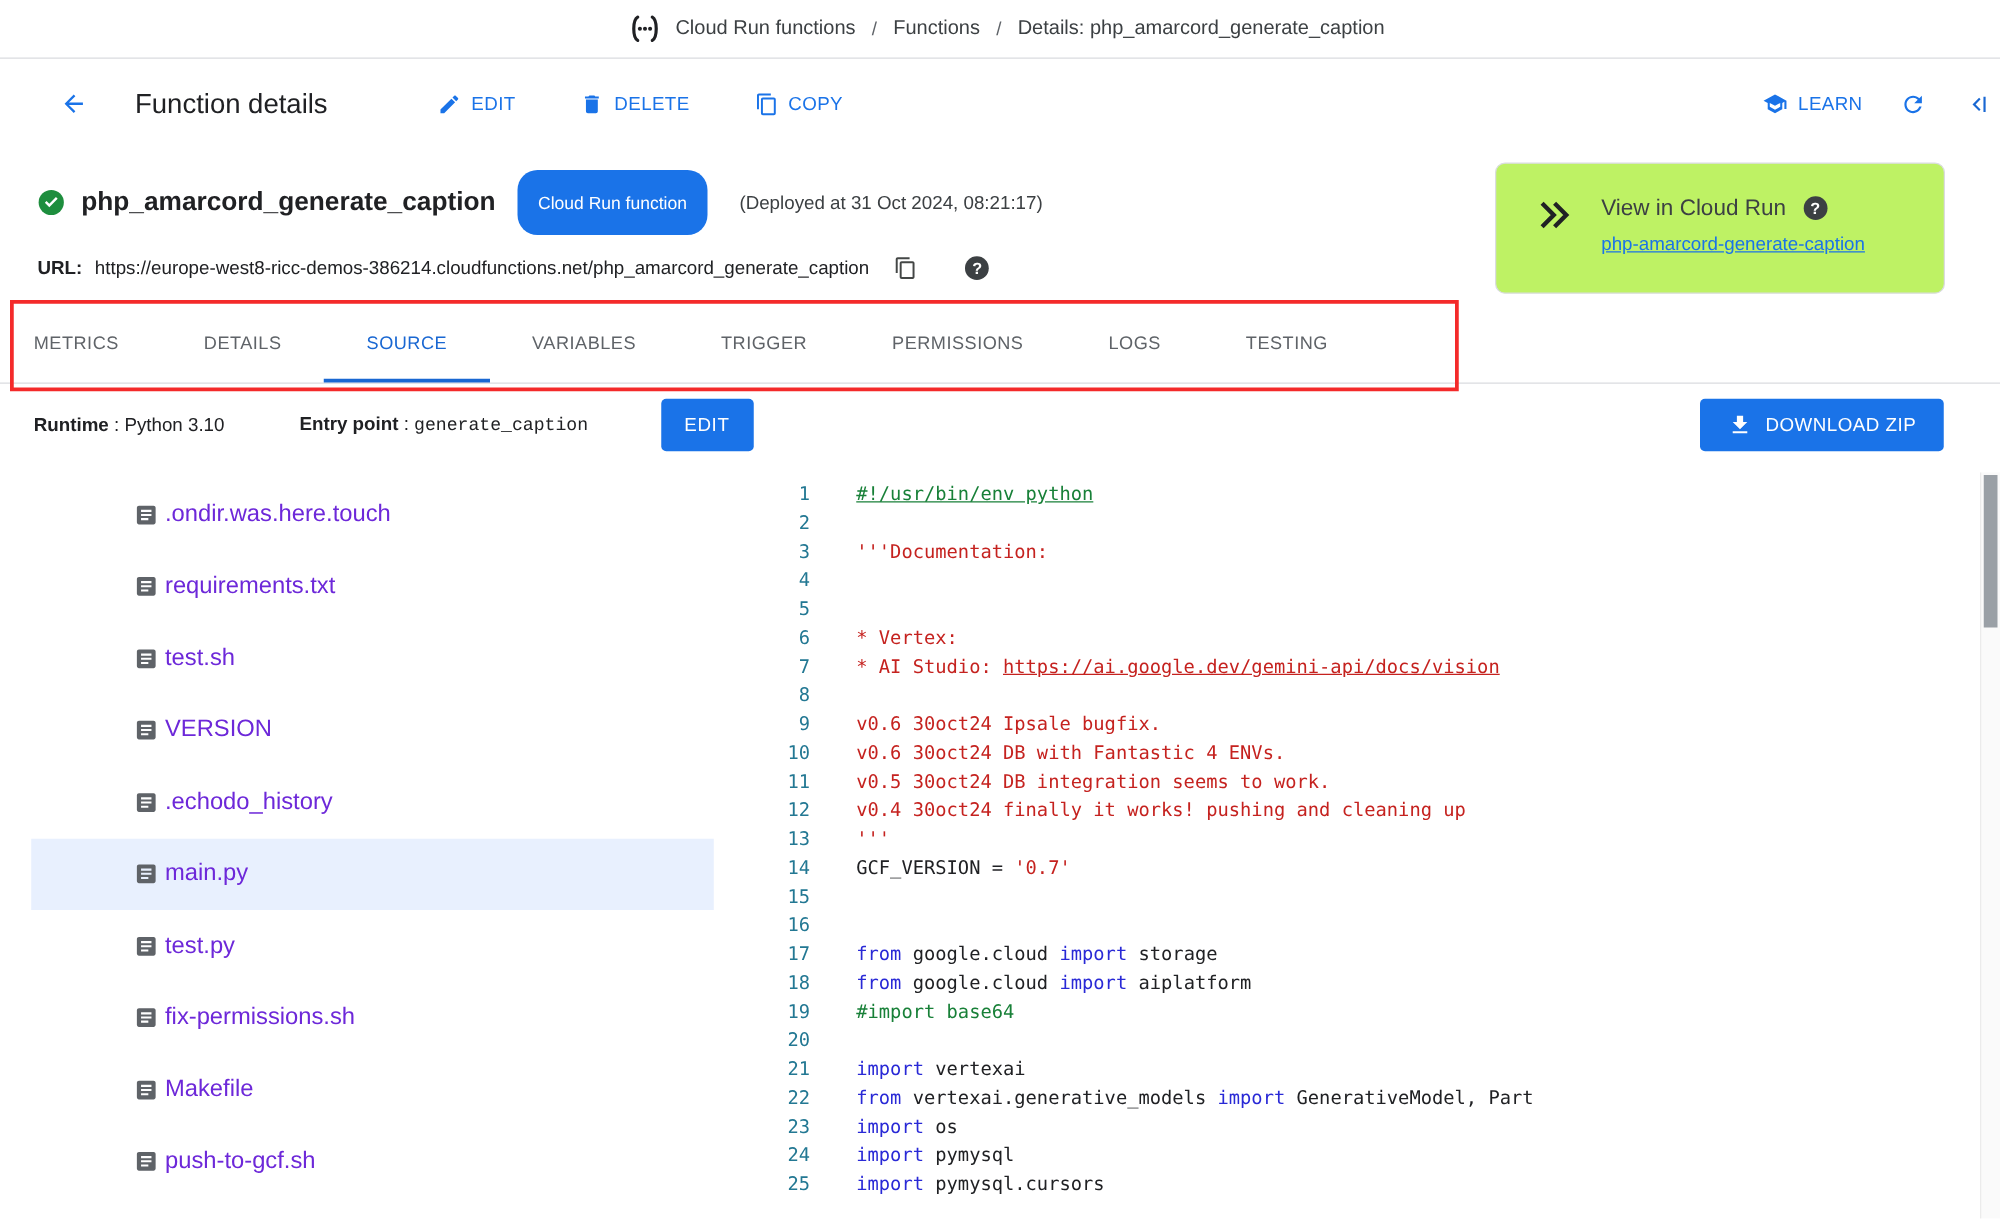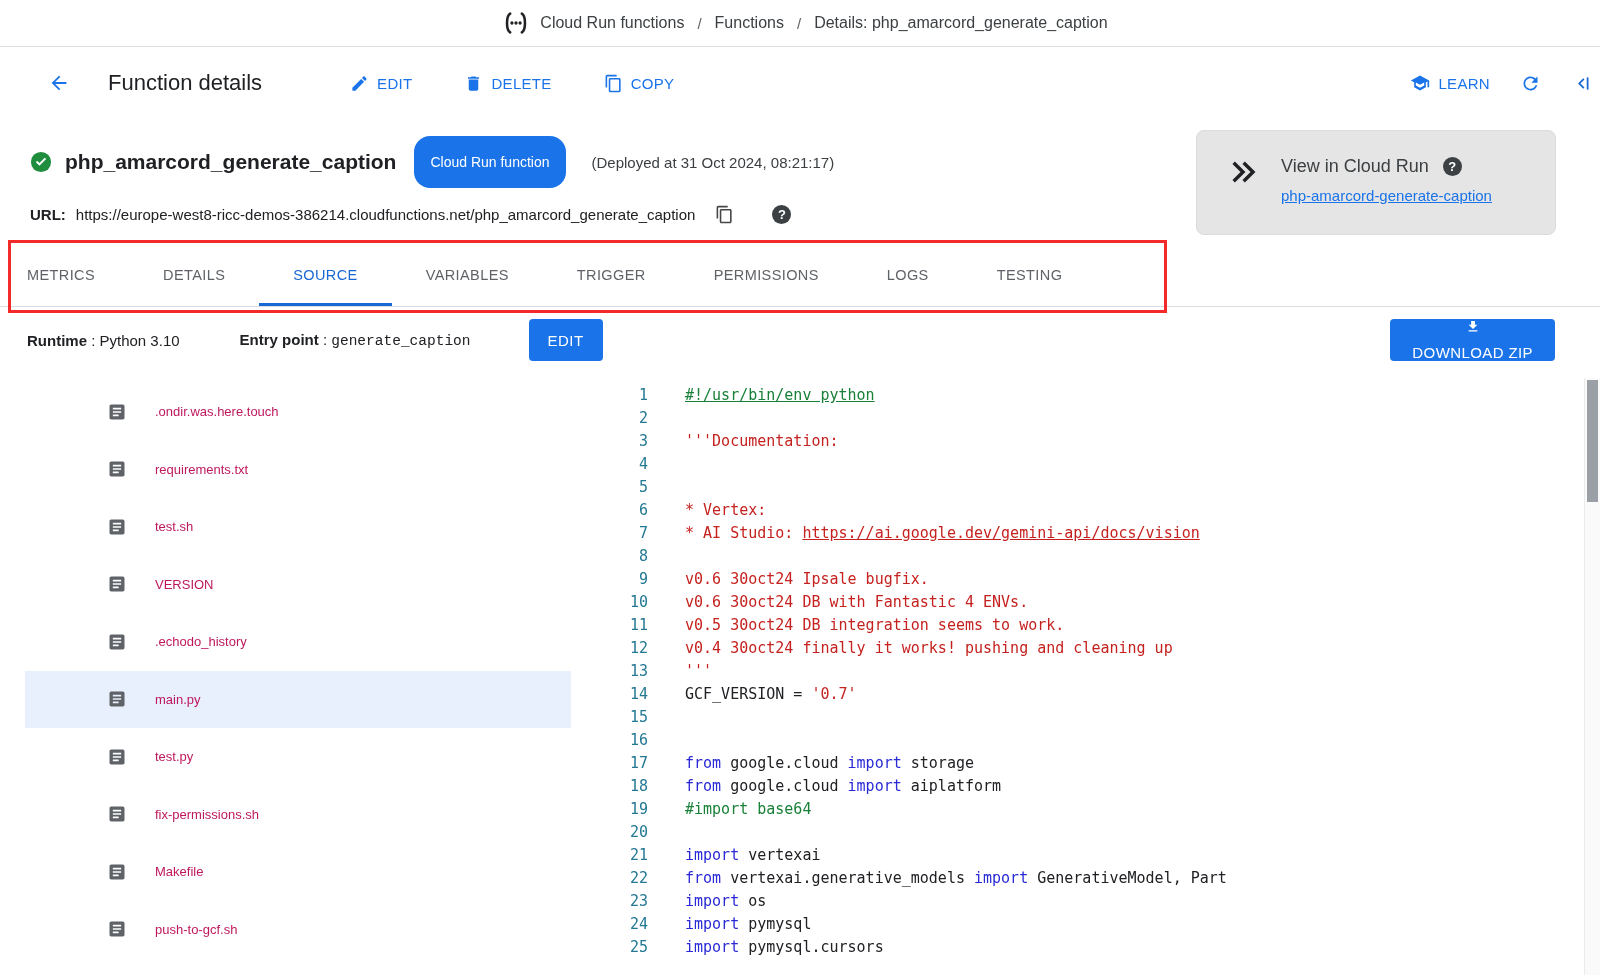--- a/index.html
+++ b/index.html
@@ -31,21 +31,21 @@
   .deployed{margin-left:26px;font-size:15px;color:#3c4043;}
   .url-row{position:absolute;top:205px;left:30px;display:flex;align-items:center;font-size:15px;}
   .url-label{font-weight:700;margin-right:10px;}
   .url-copy{margin-left:20px;display:flex;cursor:pointer;}
   .help-dot{width:19px;height:19px;border-radius:50%;background:#3c4043;color:#fff;font-size:13px;
             font-weight:700;display:inline-flex;align-items:center;justify-content:center;flex:none;}
   .url-help{margin-left:38px;cursor:pointer;}
 
   
   .card{position:absolute;top:130px;right:44px;width:360px;height:105px;border:1px solid #dadce0;
-        border-radius:8px;box-sizing:border-box;padding:25px 0 0 30px;background:#e5e5e5;}
+        border-radius:8px;box-sizing:border-box;padding:25px 0 0 30px;background:#bef264;}
   .card-inner{display:flex;gap:22px;}
   .card-title-row{display:flex;align-items:center;gap:14px;font-size:18px;color:#3c4043;}
   .card-link{margin-top:10px;font-size:15px;color:var(--accent);text-decoration:underline;cursor:pointer;
              display:inline-block;}
 
   
   .tabsbar{position:absolute;top:247px;left:0;width:100%;height:60px;border-bottom:1px solid #dadce0;
            display:flex;padding-left:27px;box-sizing:border-box;}
   .tab{display:flex;align-items:center;padding:0 34px;font-size:14.5px;font-weight:500;color:#5f6368;
        letter-spacing:.4px;cursor:pointer;border-bottom:3px solid transparent;box-sizing:border-box;}
@@ -58,27 +58,27 @@
   .srcbar{position:absolute;top:307px;left:0;width:100%;height:66px;display:flex;align-items:center;
           padding:0 45px 0 27px;box-sizing:border-box;font-size:15px;}
   .rt-label,.ep-label{font-weight:700;}
   .ep-wrap{margin-left:60px;}
   .mono{font-family:Liberation Mono, monospace;font-size:14.5px;}
   .edit-btn{margin-left:58px;width:74px;height:42px;background:var(--accent);color:#fff;border:none;
             border-radius:4px;font-size:15px;font-weight:500;letter-spacing:.5px;display:flex;
             align-items:center;justify-content:center;cursor:pointer;font-family:inherit;}
   .dl-btn{margin-left:auto;height:42px;padding:0 22px;background:var(--accent);color:#fff;border:none;
           border-radius:4px;font-size:15px;font-weight:500;letter-spacing:.4px;display:flex;
-          align-items:center;gap:10px;cursor:pointer;font-family:inherit;flex-direction:column;}
+          align-items:center;gap:10px;cursor:pointer;font-family:inherit;}
 
   
   .files{position:absolute;left:25px;top:383px;width:546px;}
   .file-row{height:57.5px;display:flex;align-items:center;padding-left:82px;box-sizing:border-box;cursor:pointer;}
   .file-row.selected{background:var(--selected-row-bg);}
-  .file-label{margin-left:28px;font-size:13px;color:#be185d;}
+  .file-label{margin-left:5px;font-size:19px;color:#6d28d9;}
 
   
   .editor{position:absolute;left:600px;top:380px;right:16px;bottom:0;overflow:hidden;
           font-family:"DejaVu Sans Mono",monospace;font-size:15px;line-height:23px;padding-top:4px;}
   .code-line{display:flex;white-space:pre;}
   .ln{width:48px;text-align:right;color:#237893;flex:none;user-select:none;}
   .lc{margin-left:37px;color:#202124;}
   .tok-kw{color:var(--code-keyword);}
   .tok-str{color:var(--code-string);}
   .tok-strlink{color:var(--code-string);text-decoration:underline;}

